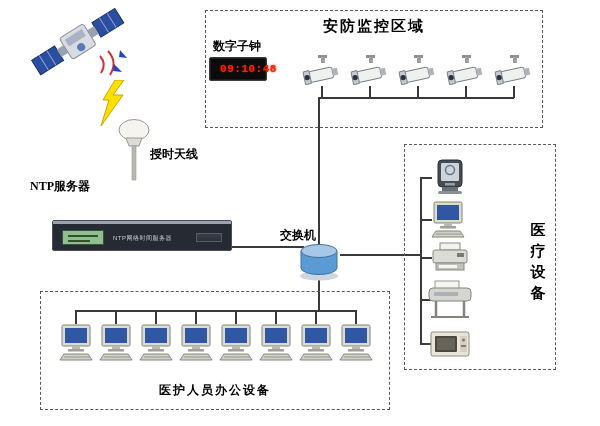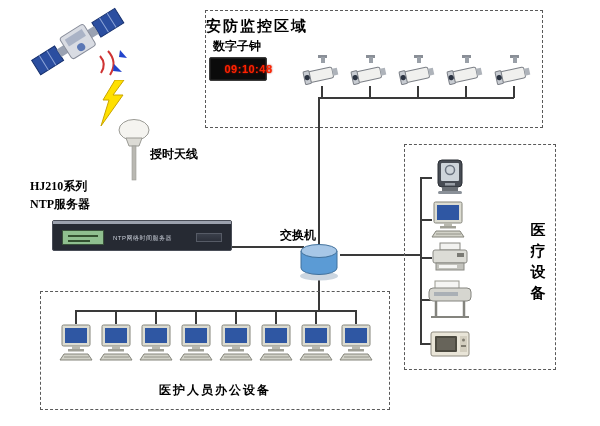--- a/index.html
+++ b/index.html
@@ -6,33 +6,33 @@
   .stage{
     position:relative;width:600px;height:426px;background:#ffffff;
     font-family:"Liberation Serif",serif;color:#000;overflow:hidden;
   }
   .zone{position:absolute;border:1px dashed #595959;box-sizing:border-box;}
   .hline,.vline{position:absolute;background:#3a3a3a;}
   .hline{height:2px;}
   .vline{width:2px;}
   .lbl{position:absolute;font-weight:bold;white-space:nowrap;}
   .lbl-14{font-size:12px;}
-  .zone-title-top{position:absolute;top:6px;left:0;right:0;font-weight:bold;font-size:15px;letter-spacing:2px;}
+  .zone-title-top{position:absolute;top:6px;left:0;right:0;text-align:center;font-weight:bold;font-size:15px;letter-spacing:2px;}
   .zone-title-bottom{position:absolute;bottom:10px;left:0;right:0;text-align:center;font-weight:bold;font-size:12px;letter-spacing:2px;}
   .vtitle{position:absolute;width:20px;text-align:center;font-weight:bold;font-size:15px;line-height:21px;}
   .icon{position:absolute;}
   
   .clock{
     position:absolute;width:58px;height:24px;background:#0b0b0b;
     border:1px solid #3c3c3c;border-radius:2px;box-sizing:border-box;
     display:flex;align-items:center;justify-content:center;
     box-shadow:inset 0 0 0 1px #1c1c1c;
   }
   .clock-time{
-    font-family:Liberation Sans, sans-serif;font-size:11px;font-weight:bold;
+    font-family:Liberation Mono, monospace;font-size:11px;font-weight:bold;
     color:#ff2200;letter-spacing:0.5px;text-shadow:0 0 2px #aa1100;padding-left:21px;
   }
   
   .server{position:absolute;left:52px;top:220px;width:180px;height:31px;background:#262a33;border:1px solid #4a4e58;border-radius:2px;box-sizing:border-box;}
   .server-top{position:absolute;left:0;top:0;right:0;height:3px;background:#9ba1ad;}
   .server-display{
     position:absolute;left:9px;top:9px;width:42px;height:15px;
     background-color:#8fbf8f;
     background-image:linear-gradient(#33502f,#33502f),linear-gradient(#33502f,#33502f);
     background-size:30px 2px,22px 2px;background-position:5px 4px,5px 9px;background-repeat:no-repeat;
@@ -119,21 +119,20 @@
   </svg>
 
   <svg class="icon" style="left:116px;top:118px;" width="36" height="64" viewBox="0 0 36 64">
     <ellipse cx="18" cy="12" rx="15" ry="10.5" fill="#f5f4f0" stroke="#9a9a94"></ellipse>
     <path d="M10 20 h16 l-3 8 h-10 z" fill="#dcdbd5" stroke="#9a9a94"></path>
     <rect x="16" y="28" width="4" height="34" fill="#b9b8b2" stroke="#9a9a94" stroke-width="0.6"></rect>
   </svg>
   <div class="lbl lbl-14" style="left:150px;top:146px;">授时天线</div>
 
   <div class="lbl lbl-14" style="left:30px;top:177px;line-height:18px;">
-    <div>HJ210系列</div>
     <div>NTP服务器</div>
   </div>
   <div class="server">
     <div class="server-top"></div>
     <div class="server-display"></div>
     <div class="server-text">NTP网络时间服务器</div>
     <div class="server-leds"></div>
   </div>
 
   <div class="lbl lbl-14" style="left:240px;top:227px;margin-left:40px;">交换机</div>

